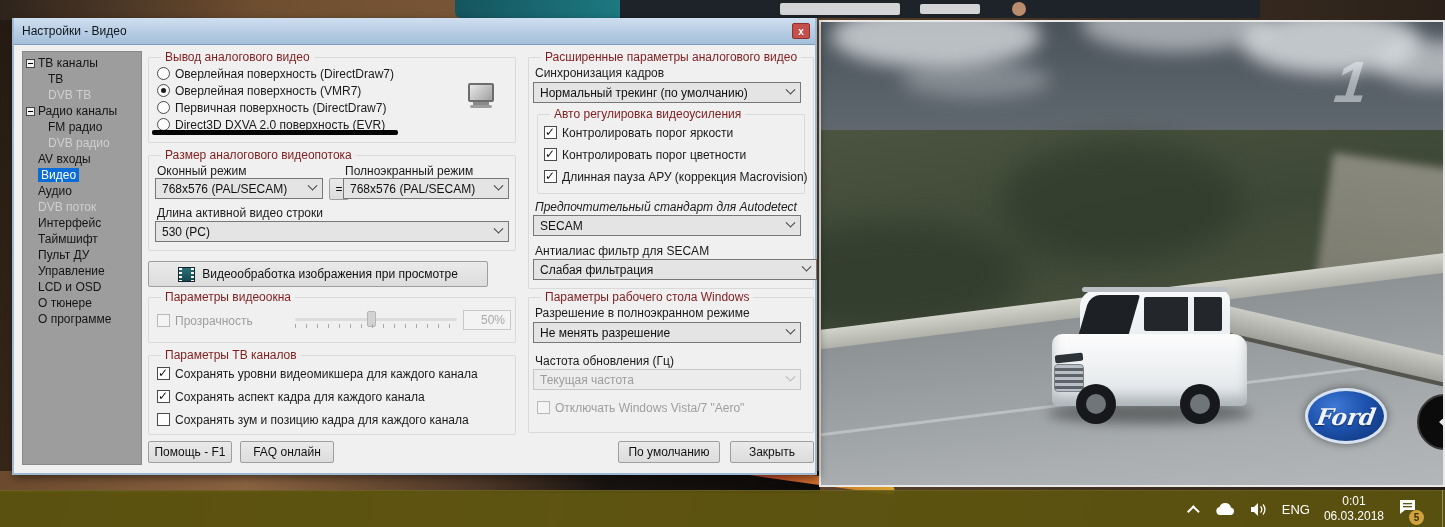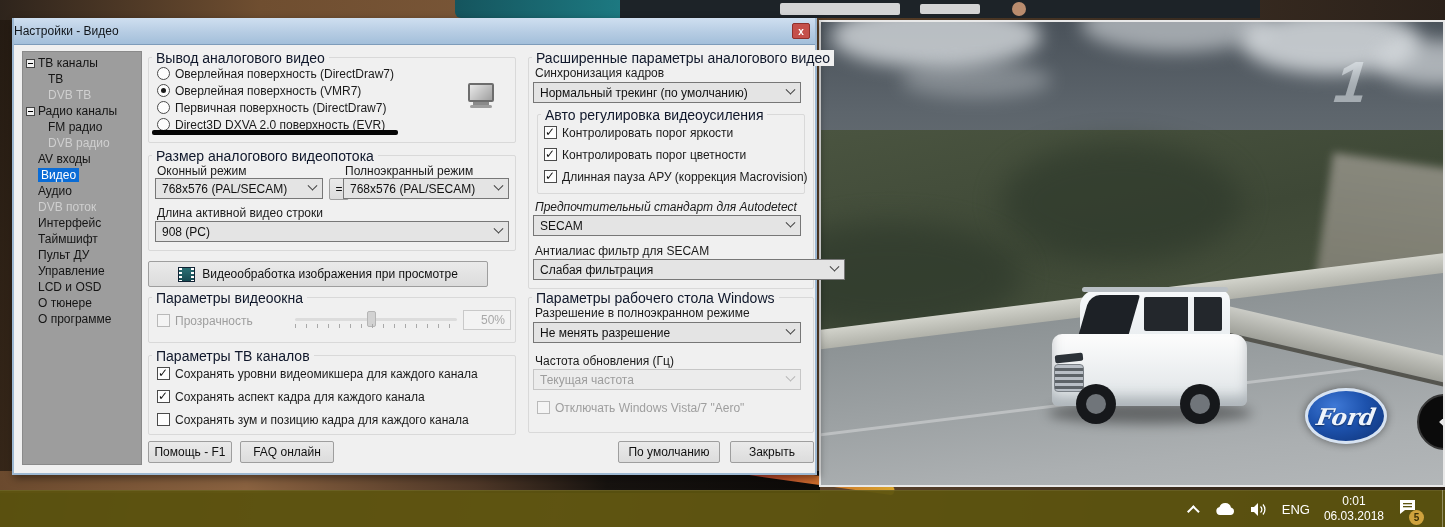--- a/index.html
+++ b/index.html
@@ -19,41 +19,41 @@
   .wp-bottom { position:absolute; left:0; top:471px; width:820px; height:22px;
     background:linear-gradient(90deg,#6b4a2e,#8a6240 30%,#4f3828 58%,#171310 74%,#0c0a08); }
   .wp-stick { position:absolute; left:745px; top:476px; width:150px; height:9px; border-radius:4px;
     background:linear-gradient(90deg,#c23b2e,#d8a52c); transform:rotate(8deg); }
 
   
   .dialog { position:absolute; left:12px; top:18px; width:805px; height:457px;
     background:#f0f0f0; border:2px solid #9db8d2; border-top:none; box-shadow:2px 3px 8px rgba(0,0,0,.45); }
   .titlebar { position:relative; height:27px; background:linear-gradient(180deg,#cfdff0 0%,#b6cce3 55%,#a3bfda 100%);
     border-bottom:1px solid #7e9cba; display:flex; align-items:center; }
-  .title-text { font-size:12px; color:#10151a; }
+  .title-text { font-size:12px; color:#10151a; padding-left:8px; }
   .close-btn { position:absolute; right:5px; top:5px; width:18px; height:16px; background:#c5504b;
     border:1px solid #8f302c; border-radius:2px; color:#fff; font-size:10px; font-weight:bold;
     display:flex; align-items:center; justify-content:center; cursor:pointer; }
   .dialog-body { position:absolute; left:0; top:27px; right:0; bottom:0; }
 
   
   .sidebar { position:absolute; left:8px; top:6px; width:120px; height:414px; background:#9d9d9d;
     border:1px solid #8a8a8a; padding-top:3px; }
   .side-item { display:flex; align-items:center; height:16px; font-size:12px; color:#151515; cursor:pointer; }
   .side-item.lvl0 { padding-left:15px; }
   .side-item.haskid { padding-left:3px; }
   .side-item.lvl1 { padding-left:25px; }
   .side-item.disabled .side-label { color:#cfcfcf; }
   .side-item.checked .side-label { background:#0a6cd6; color:#fff; padding:0 3px; }
   .treebox { width:9px; height:9px; background:#f2f2f2; border:1px solid #444; margin-right:3px; position:relative; flex:0 0 auto; }
   .treebox::after { content:""; position:absolute; left:1px; top:3px; width:5px; height:1px; background:#000; }
 
   
   .group { position:absolute; border:1px solid #d9d9d9; border-radius:2px; }
-  .group-label { position:absolute; top:-8px; left:3px; background:#f0f0f0; padding:0 4px; font-size:14px; color:#0f172a; white-space:nowrap; }
+  .group-label { position:absolute; top:-8px; left:12px; background:#f0f0f0; padding:0 4px; font-size:12px; color:#7f1d1d; white-space:nowrap; }
   .plain-label { position:absolute; font-size:12px; color:#1a1a1a; white-space:nowrap; }
 
   
   .opt-row { position:absolute; display:flex; align-items:center; height:15px; }
   .rb { width:13px; height:13px; border:1px solid #4a4a4a; border-radius:50%; background:#fdfdfd; margin-right:5px; position:relative; flex:0 0 auto; }
   .rb.checked::after { content:""; position:absolute; left:3px; top:3px; width:5px; height:5px; border-radius:50%; background:#1a1a1a; }
   .cb { width:13px; height:13px; border:1px solid #4a4a4a; background:#fdfdfd; margin-right:5px; position:relative; flex:0 0 auto; }
   .cb.checked::after { content:"✓"; position:absolute; left:0; top:-2px; font-size:12px; font-weight:bold; color:#111; }
   .cb.off { border-color:#b9b9b9; background:#f4f4f4; }
   .opt-label { font-size:12px; color:#1a1a1a; white-space:nowrap; }
@@ -313,21 +313,21 @@
           <span class="combo-val">768x576 (PAL/SECAM)</span>
           <span class="chev"></span>
         </div>
         <div class="btn eq-btn" style="left:180px;top:22px;">=</div>
         <div class="combo" style="left:194px;top:22px;width:166px;">
           <span class="combo-val">768x576 (PAL/SECAM)</span>
           <span class="chev"></span>
         </div>
         <span class="plain-label" style="left:8px;top:50px;">Длина активной видео строки</span>
         <div class="combo" style="left:6px;top:65px;width:354px;">
-          <span class="combo-val">908 (PC)</span>
+          <span class="combo-val">530 (PC)</span>
           <span class="chev"></span>
         </div>
       </div>
 
       <div class="btn" style="left:134px;top:216px;width:340px;height:26px;">
         <span class="film-icon"></span>
         <span>Видеообработка изображения при просмотре</span>
       </div>
 
       <div class="group" style="left:134px;top:252px;width:368px;height:46px;">
@@ -382,21 +382,21 @@
             <span class="cb checked"></span>
             <span class="opt-label">Длинная пауза АРУ (коррекция Macrovision)</span>
           </div>
         </div>
         <span class="plain-label" style="left:6px;top:142px;font-style:italic;">Предпочтительный стандарт для Autodetect</span>
         <div class="combo" style="left:4px;top:157px;width:268px;">
           <span class="combo-val">SECAM</span>
           <span class="chev"></span>
         </div>
         <span class="plain-label" style="left:6px;top:186px;">Антиалиас фильтр для SECAM</span>
-        <div class="combo" style="left:4px;top:201px;width:312px;">
+        <div class="combo" style="left:4px;top:201px;width:284px;">
           <span class="combo-val">Слабая фильтрация</span>
           <span class="chev"></span>
         </div>
       </div>
 
       <div class="group" style="left:514px;top:252px;width:286px;height:136px;">
         <span class="group-label">Параметры рабочего стола Windows</span>
         <span class="plain-label" style="left:6px;top:8px;">Разрешение в полноэкранном режиме</span>
         <div class="combo" style="left:4px;top:24px;width:268px;">
           <span class="combo-val">Не менять разрешение</span>

